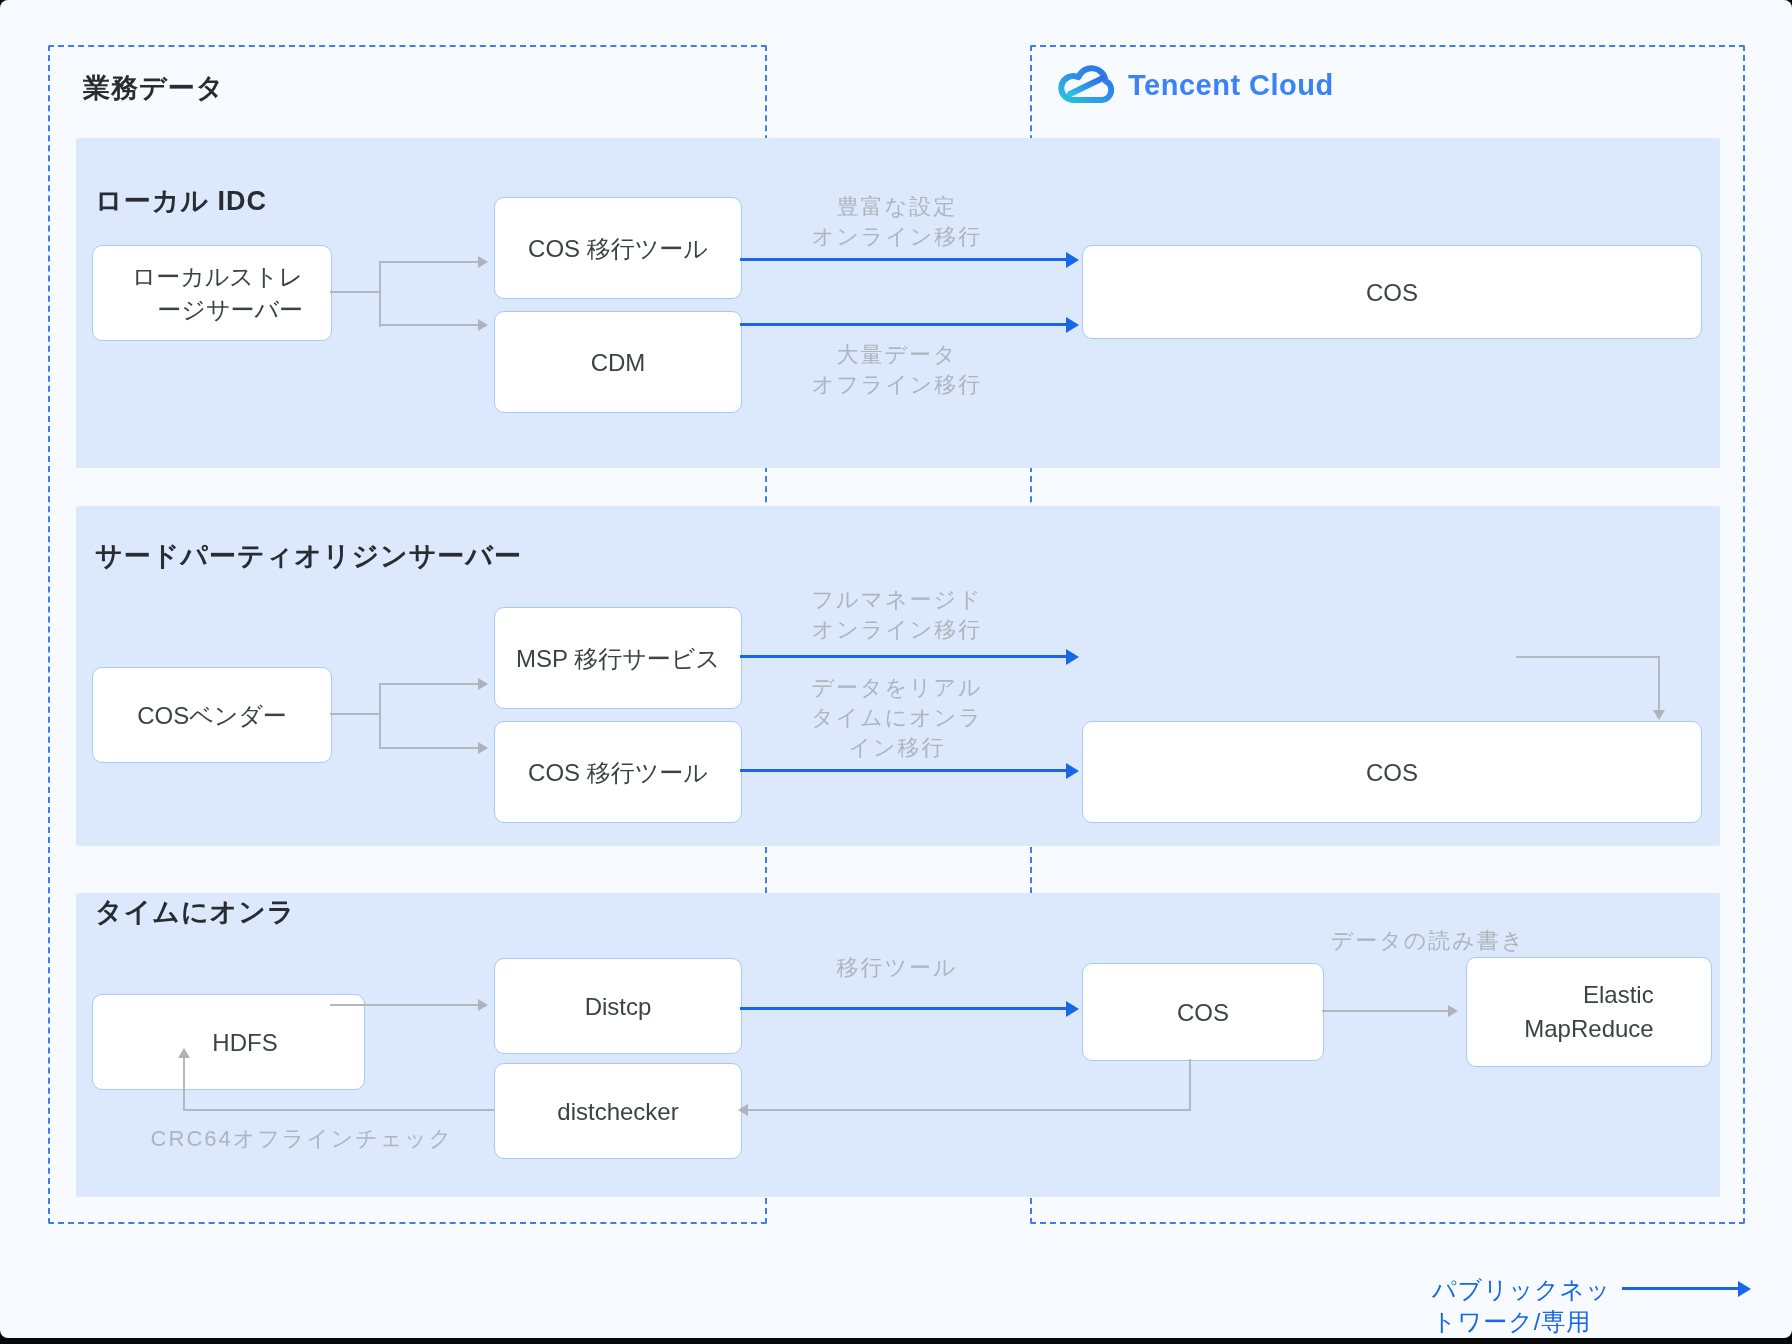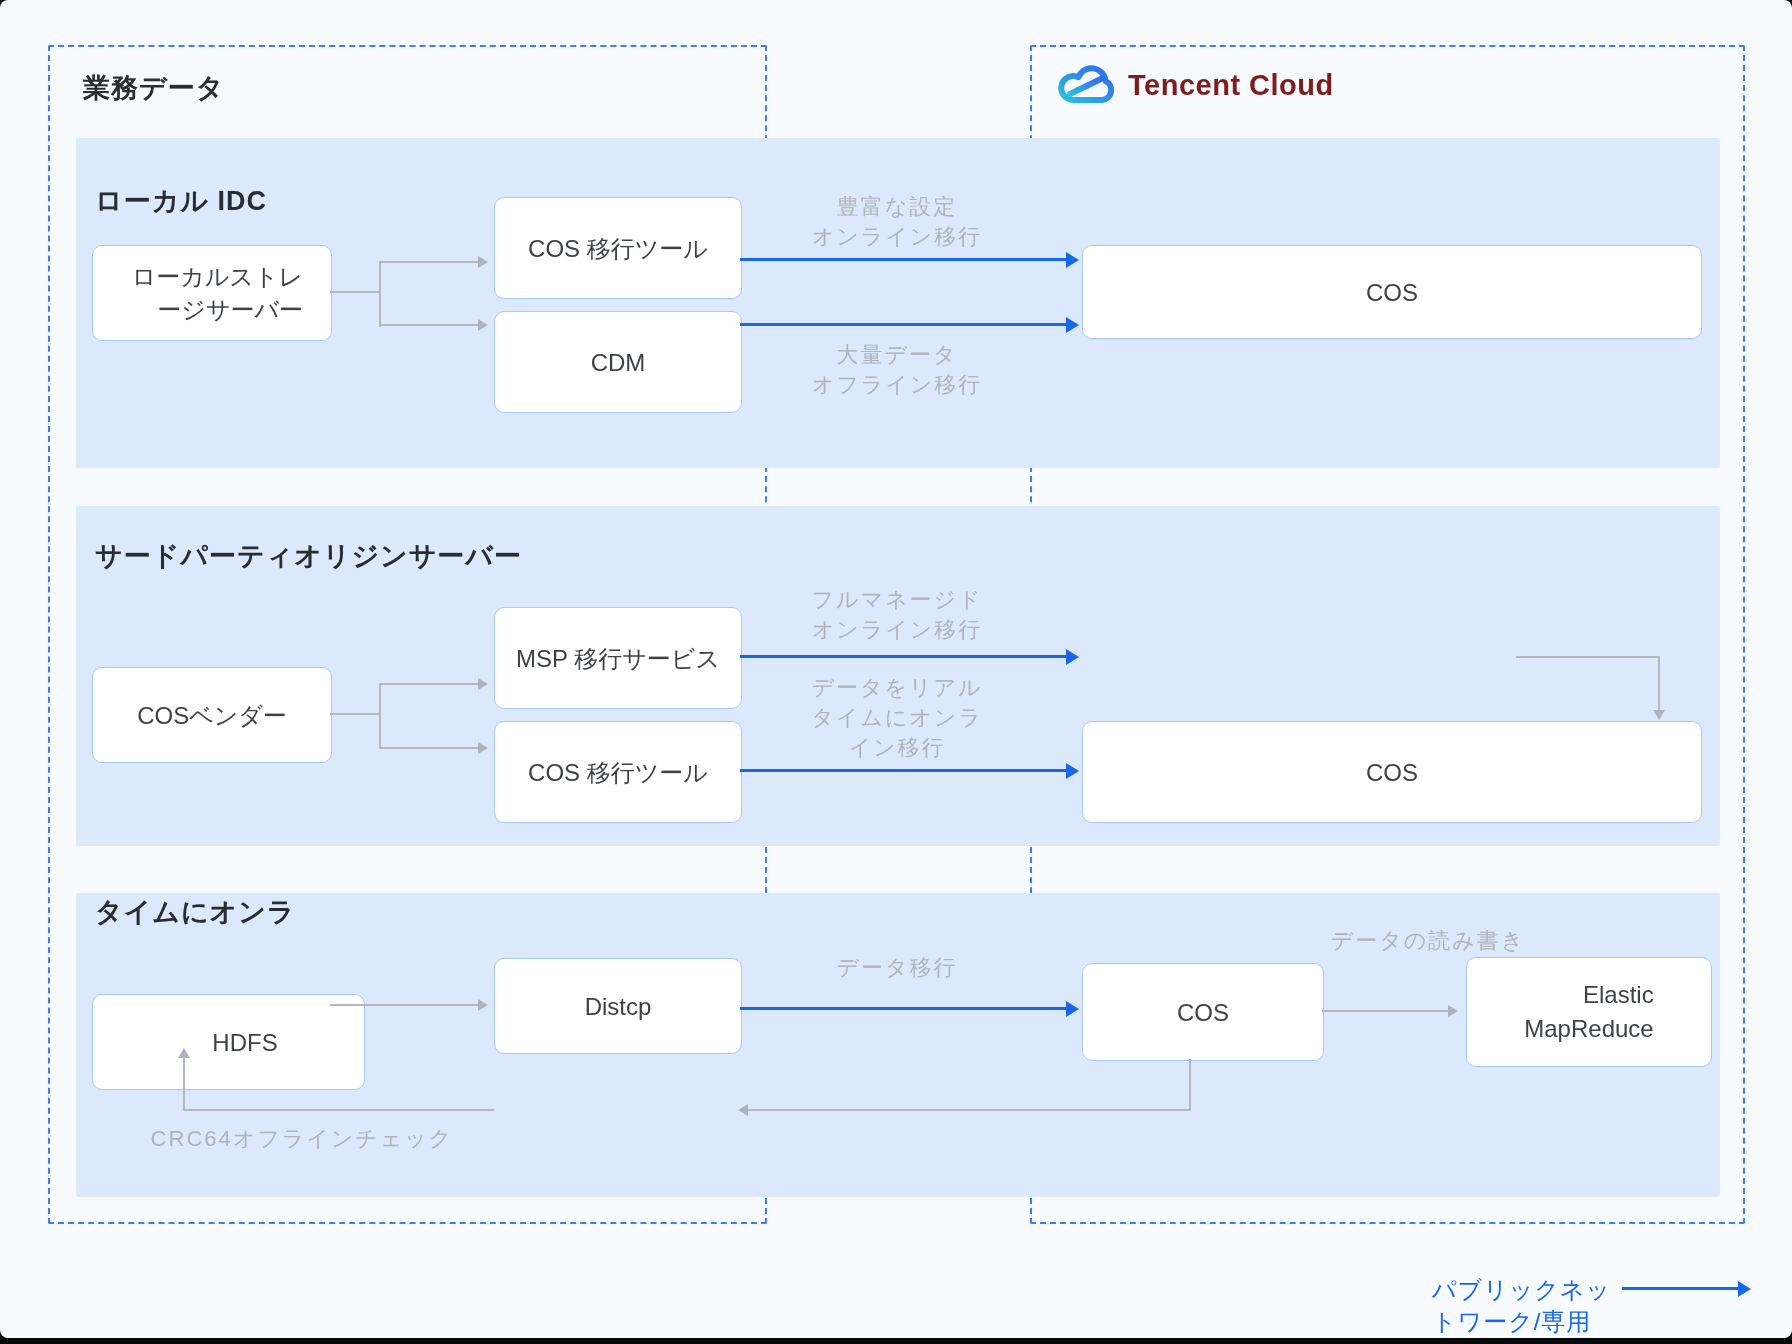--- a/index.html
+++ b/index.html
@@ -31,21 +31,21 @@
         border-right:6px solid transparent;border-top:10px solid #AeB3BB;}
   .gh-u{position:absolute;width:0;height:0;border-left:6px solid transparent;
         border-right:6px solid transparent;border-bottom:10px solid #AeB3BB;}
   .bh-r{position:absolute;width:0;height:0;border-top:8px solid transparent;
         border-bottom:8px solid transparent;border-left:13px solid #1767E8;}
 
   .flow-label{position:absolute;color:#AEB3BC;font-size:22px;letter-spacing:2px;
               line-height:30px;text-align:center;white-space:pre-line;transform:translateX(-50%);}
 
   .brand{position:absolute;display:flex;align-items:center;gap:12px;}
-  .brand-text{font-size:29px;font-weight:600;color:#7f1d1d;letter-spacing:0.5px;}
+  .brand-text{font-size:29px;font-weight:600;color:#3b82f6;letter-spacing:0.5px;}
 
   .legend{position:absolute;color:#1767E8;font-size:24px;font-weight:500;letter-spacing:1px;
           transform:translateX(-100%);}
 </style>
 </head>
 <body>
 
 <div class="stage">
 
   <div class="dashed" style="left:48px;top:45px;width:715px;height:1175px;"></div>
@@ -124,20 +124,21 @@
   <div class="bh-r" style="left:1066px;top:763px;"></div>
 
   <div class="flow-label" style="left:897px;top:585px;">フルマネージド
 オンライン移行</div>
   <div class="flow-label" style="left:897px;top:673px;">データをリアル
 タイムにオンラ
 イン移行</div>
 
   <div class="node" style="left:92px;top:994px;width:238px;height:94px;padding-left:33px;">HDFS</div>
   <div class="node" style="left:494px;top:958px;width:246px;height:94px;">Distcp</div>
+  <div class="node" style="left:494px;top:1063px;width:246px;height:94px;">distchecker</div>
   <div class="node" style="left:1082px;top:963px;width:240px;height:96px;">COS</div>
   <div class="node" style="left:1466px;top:957px;width:244px;height:108px;line-height:34px;">Elastic
 MapReduce</div>
 
   <div class="hline" style="left:330px;top:1004px;width:148px;"></div>
   <div class="gh-r" style="left:478px;top:999px;"></div>
 
   <div class="bline" style="left:740px;top:1007px;width:326px;"></div>
   <div class="bh-r" style="left:1066px;top:1001px;"></div>
 
@@ -145,21 +146,21 @@
   <div class="gh-r" style="left:1448px;top:1005px;"></div>
 
   <div class="vline" style="left:1189px;top:1059px;height:52px;"></div>
   <div class="hline" style="left:748px;top:1109px;width:443px;"></div>
   <div class="gh-l" style="left:738px;top:1104px;"></div>
 
   <div class="hline" style="left:183px;top:1109px;width:311px;"></div>
   <div class="vline" style="left:183px;top:1058px;height:53px;"></div>
   <div class="gh-u" style="left:178px;top:1048px;"></div>
 
-  <div class="flow-label" style="left:897px;top:953px;">データ移行</div>
+  <div class="flow-label" style="left:897px;top:953px;">移行ツール</div>
   <div class="flow-label" style="left:1428px;top:926px;">データの読み書き</div>
   <div class="flow-label" style="left:302px;top:1124px;">CRC64オフラインチェック</div>
 
   <div class="legend" style="left:1612px;top:1274px;">パブリックネットワーク/専用回線</div>
   <div class="bline" style="left:1622px;top:1287px;width:116px;"></div>
   <div class="bh-r" style="left:1738px;top:1281px;"></div>
 
 </div>
 
 </body></html>

